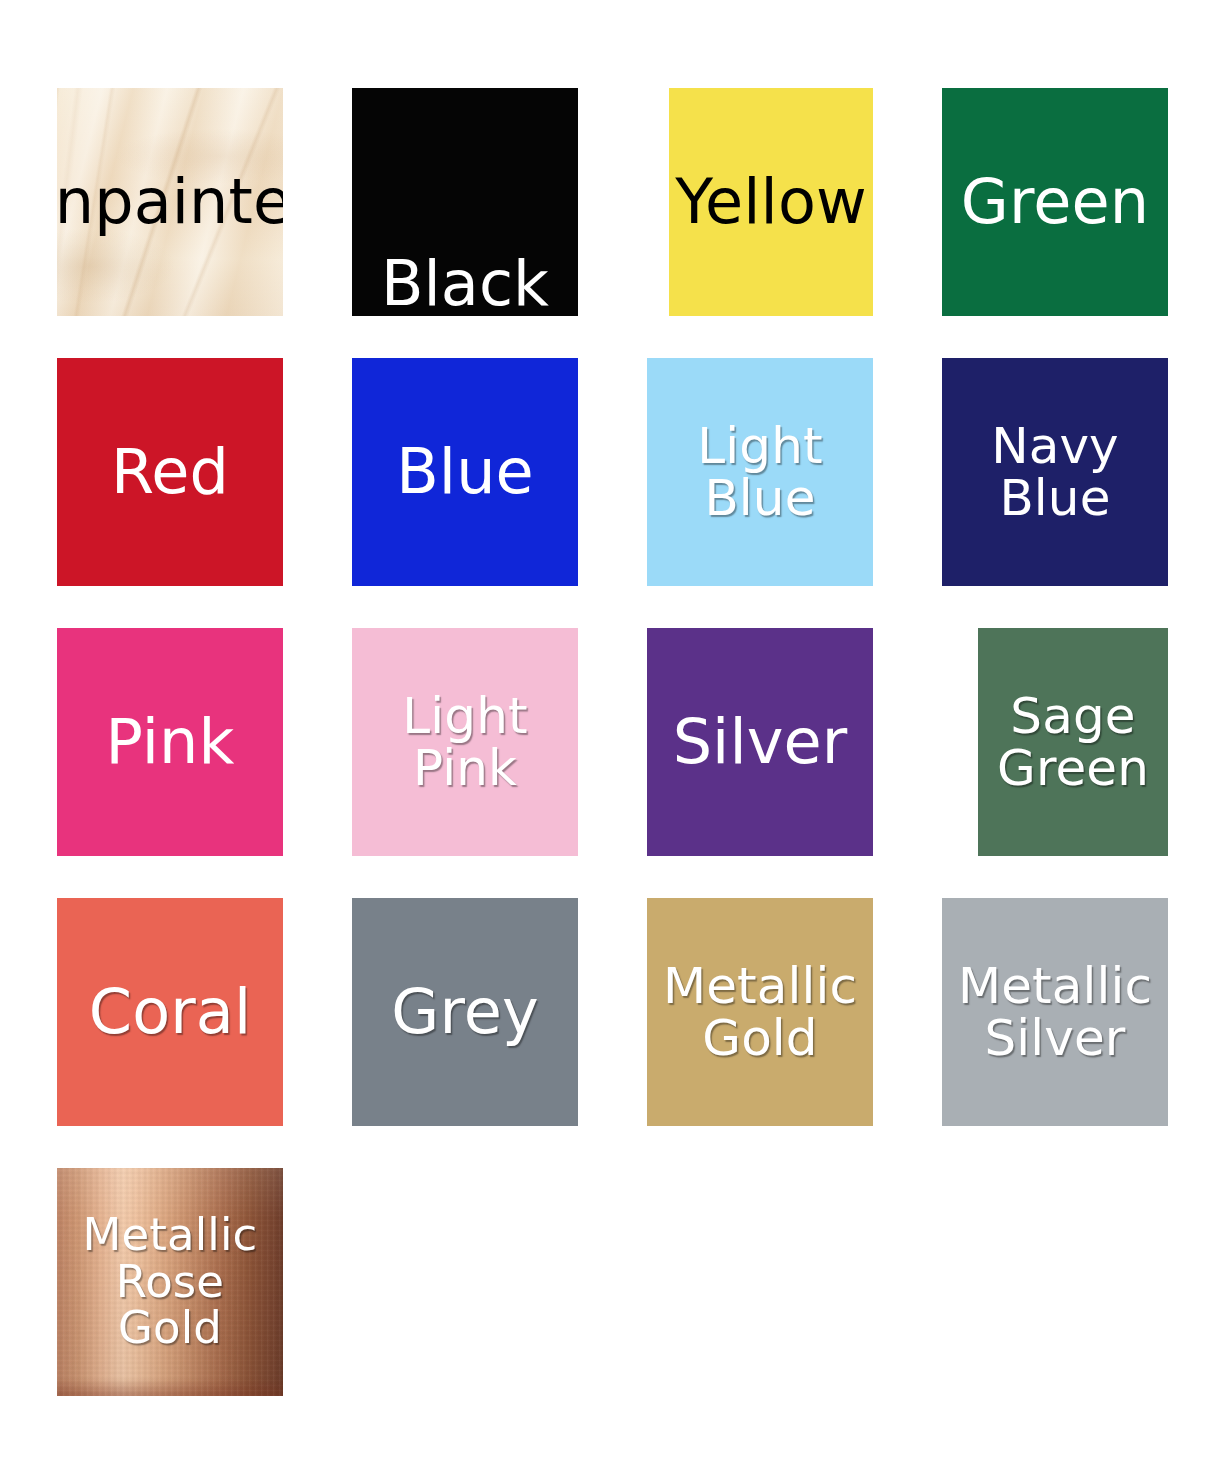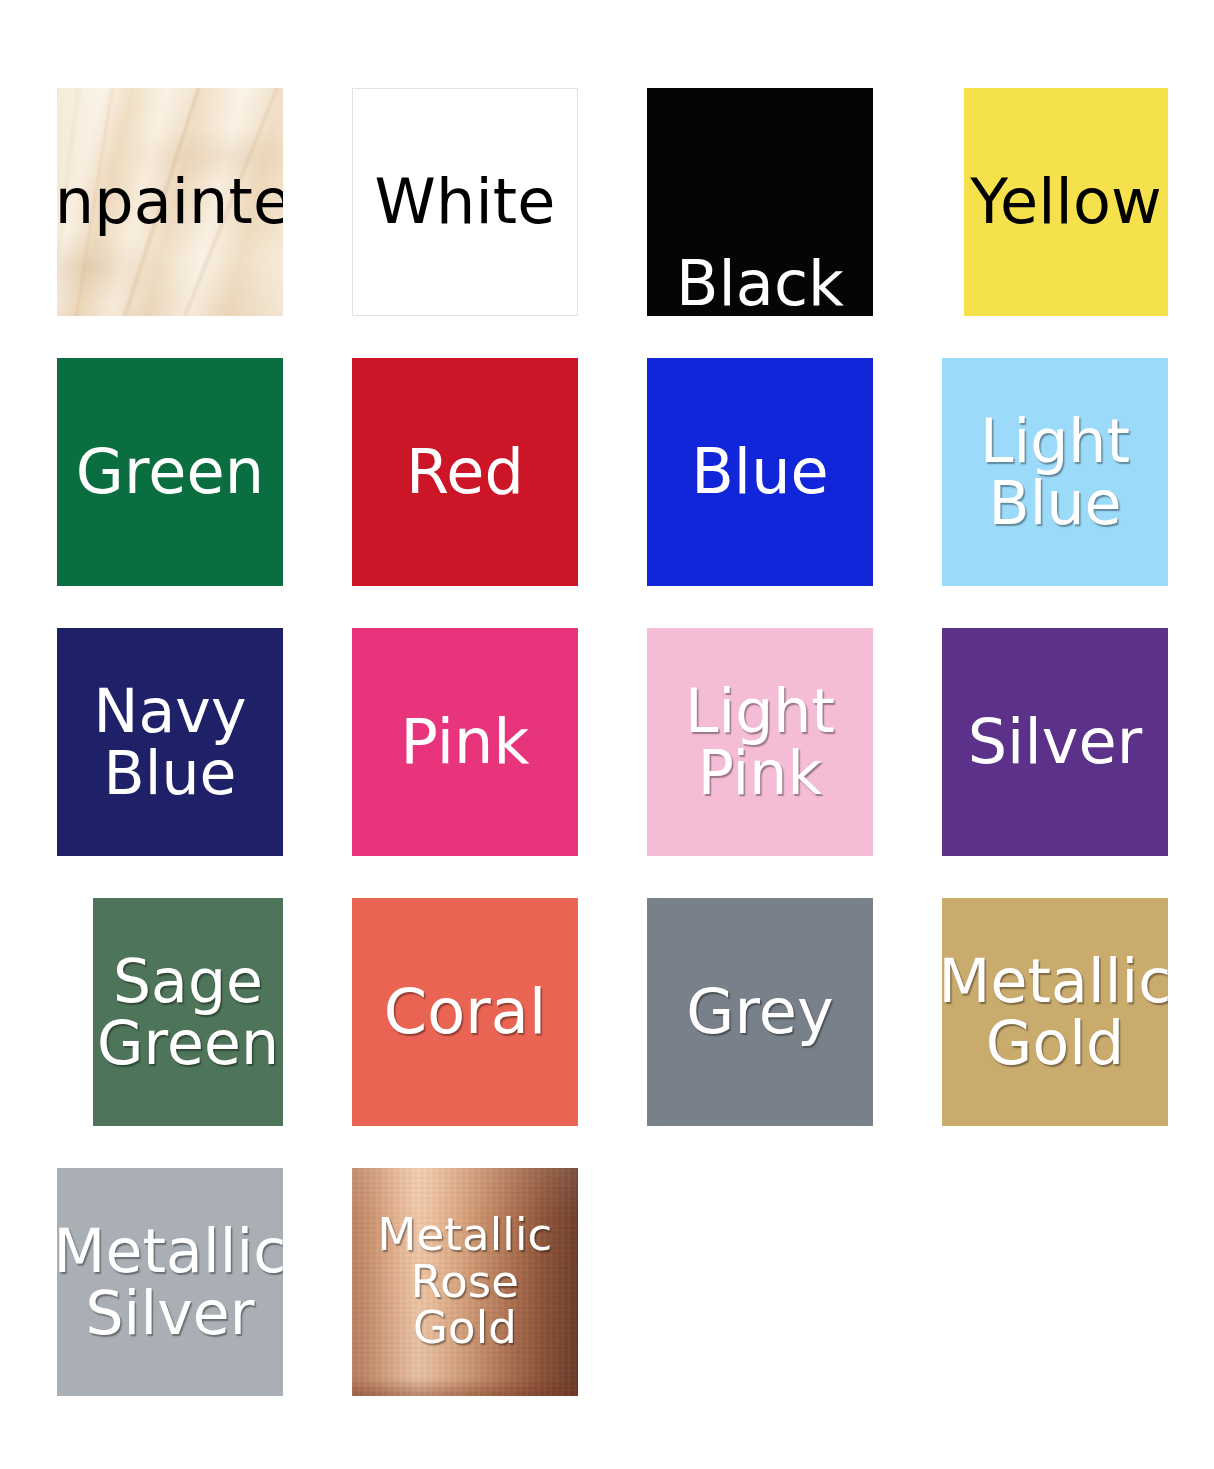--- a/index.html
+++ b/index.html
@@ -58,21 +58,21 @@
     color: #000000;
     text-shadow: none;
   }
   .swatch.plain-text .swatch-label {
     color: #ffffff;
     text-shadow: none;
   }
 
   
   .size-xl .swatch-label { font-size: 62px; }
-  .size-md .swatch-label { font-size: 60px; }
+  .size-md .swatch-label { font-size: 50px; }
   .size-sm .swatch-label { font-size: 45px; }
 
   
   .swatch.bordered {
     border: 1px solid #e2e2e2;
   }
 
   
   .tex-wood {
     background-color: #f3e2cb;
@@ -147,23 +147,20 @@
       linear-gradient(180deg, rgba(120,60,38,0.00) 92%, rgba(120,48,30,0.40) 100%);
   }
 </style>
 </head>
 <body>
 
 <main id="swatch-grid">
     <div class="swatch size-xl tex-wood dark-text">
       <span class="swatch-label">Unpainted</span>
     </div>
-    <div class="swatch size-xl bordered dark-text" style="background-color: rgb(255, 255, 255); border-color: rgb(226, 226, 226);">
-      <span class="swatch-label">White</span>
-    </div>
     <div class="swatch size-xl plain-text" style="background-color: rgb(5, 5, 5); align-items: flex-end;">
       <span class="swatch-label">Black</span>
     </div>
     <div class="swatch size-xl dark-text" style="background-color: rgb(245, 225, 75); margin-left: 22px;">
       <span class="swatch-label">Yellow</span>
     </div>
     <div class="swatch size-xl plain-text" style="background-color: rgb(10, 110, 64);">
       <span class="swatch-label">Green</span>
     </div>
     <div class="swatch size-xl plain-text" style="background-color: rgb(204, 21, 39);">

